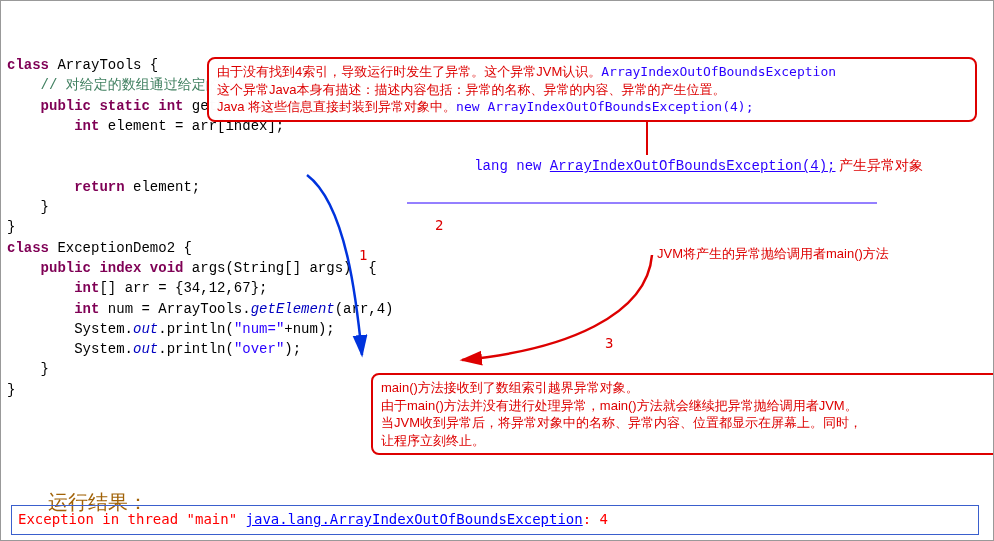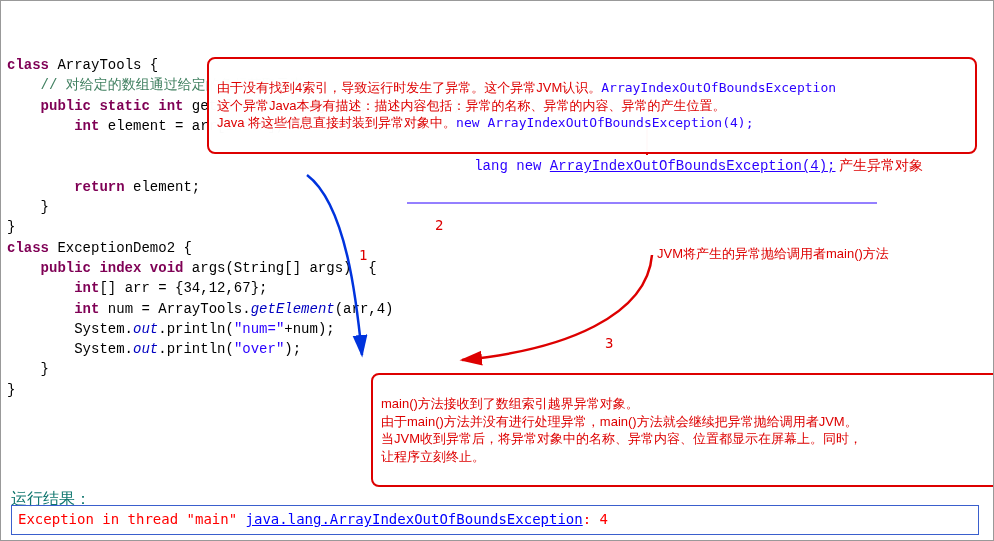--- a/index.html
+++ b/index.html
@@ -18,21 +18,21 @@
     .code-line { white-space: pre; line-height: 1.45; position: relative; }
     .kw { color: #7f0055; font-weight: bold; }
     .comment { color: #3f7f5f; }
     .str { color: #2a00ff; }
     .static-ref { color: #0000c0; font-style: italic; }
     .plain { color: #000; }
     .anno-box {
       position: absolute;
       border: 2px solid #d00;
       border-radius: 8px;
-      padding: 20px 8px;
+      padding: 4px 8px;
       background: rgba(255,255,255,0.98);
       font-family: "Microsoft YaHei", sans-serif;
       font-size: 13px;
       color: #d00;
       line-height: 1.35;
       z-index: 5;
     }
     .anno-box .blue-code { color: #2a00ff; font-family: Consolas, monospace; }
     .anno-text {
       position: absolute;
@@ -44,23 +44,24 @@
     .num-label {
       position: absolute;
       font-family: Consolas, monospace;
       font-size: 14px;
       color: #d00;
       z-index: 5;
     }
     svg.overlay { position: absolute; top: 0; left: 0; z-index: 4; pointer-events: none; }
     .result-header {
       font-family: "Microsoft YaHei", sans-serif;
-      color: #0f766e;
-      font-size: 16px;
+      color: #a16207;
+      font-size: 20px;
       margin-top: 6px;
+      margin-left: 37px;
     }
     .result-block {
       border: 1px solid #3a5fcd;
       padding: 4px 6px;
       margin-top: 2px;
       font-family: Consolas, monospace;
       font-size: 14px;
       line-height: 1.4;
     }
     .trace-line { white-space: pre; }

